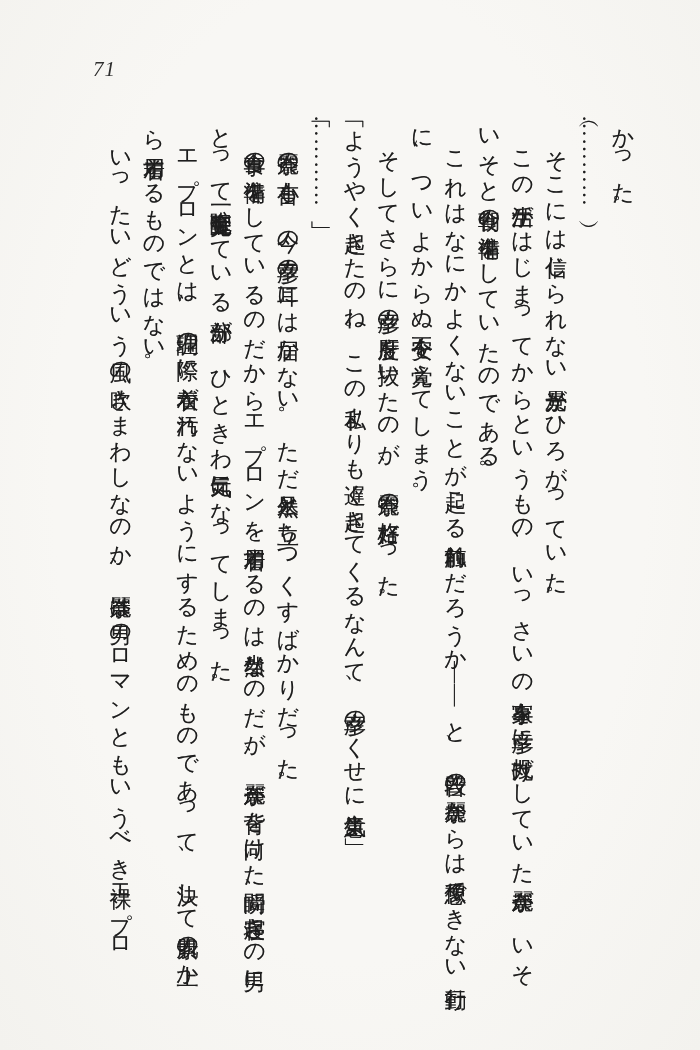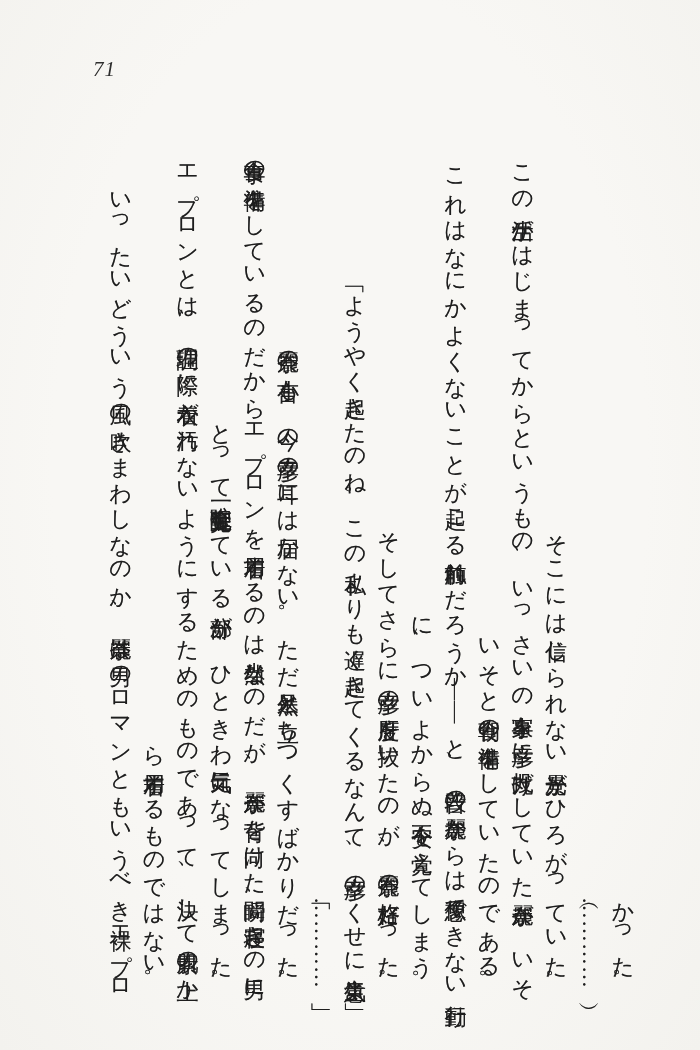--- a/index.html
+++ b/index.html
@@ -12,21 +12,20 @@
     background: #e9e8e5;
     font-family: "Liberation Serif", "DejaVu Serif", serif;
   }
   .page {
     position: relative;
     width: 700px;
     height: 1050px;
     background: radial-gradient(ellipse at 50% 45%, #f8f7f4 60%, #f3f2ee 100%);
     overflow: hidden;
     color: #1d1d1d;
-    text-align: right;
   }
   .page-number {
     position: absolute;
     top: 57px;
     left: 93px;
     font-size: 21px;
     font-style: italic;
     color: #2e2e2e;
     letter-spacing: 1px;
   }

